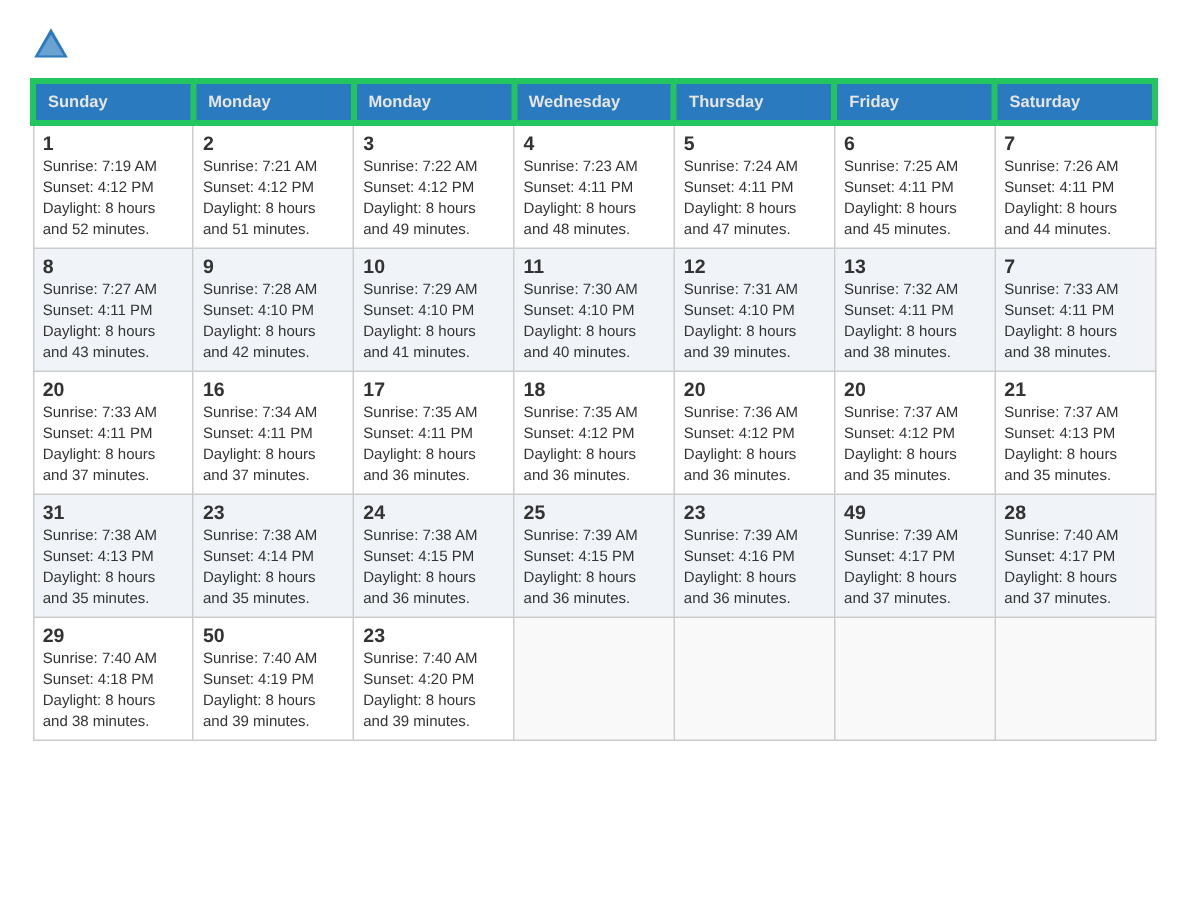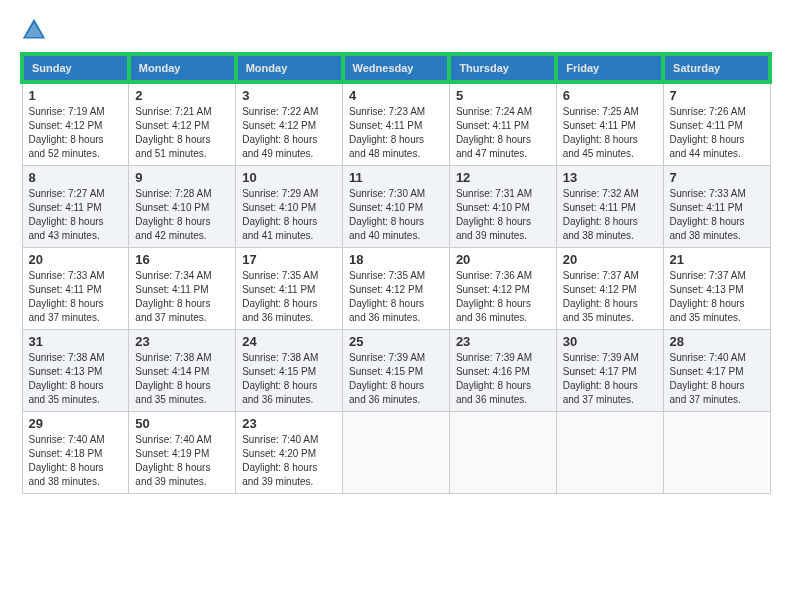--- a/index.html
+++ b/index.html
@@ -329,21 +329,21 @@
       </td>
         <td>
         <span class="day-num">23</span>
         <div class="day-detail">
           Sunrise: 7:39 AM<br>
           Sunset: 4:16 PM<br>
           Daylight: 8 hours and 36 minutes.
         </div>
       </td>
         <td>
-        <span class="day-num">30</span>
+        <span class="day-num">49</span>
         <div class="day-detail">
           Sunrise: 7:39 AM<br>
           Sunset: 4:17 PM<br>
           Daylight: 8 hours and 37 minutes.
         </div>
       </td>
         <td>
         <span class="day-num">28</span>
         <div class="day-detail">
           Sunrise: 7:40 AM<br>

